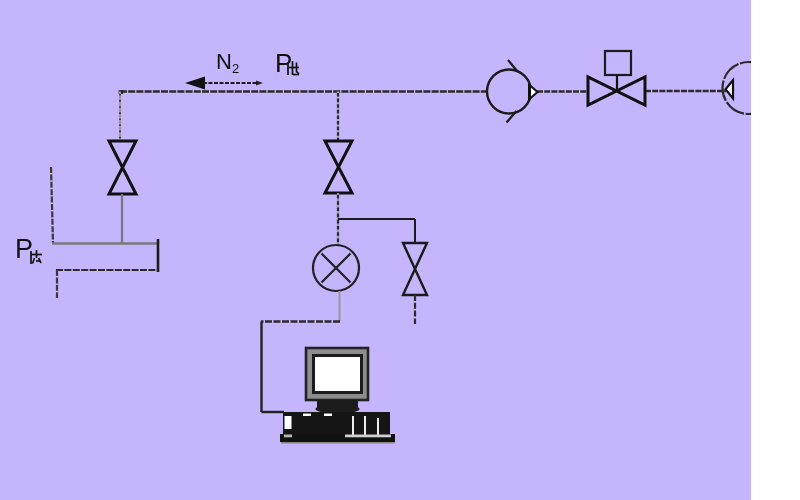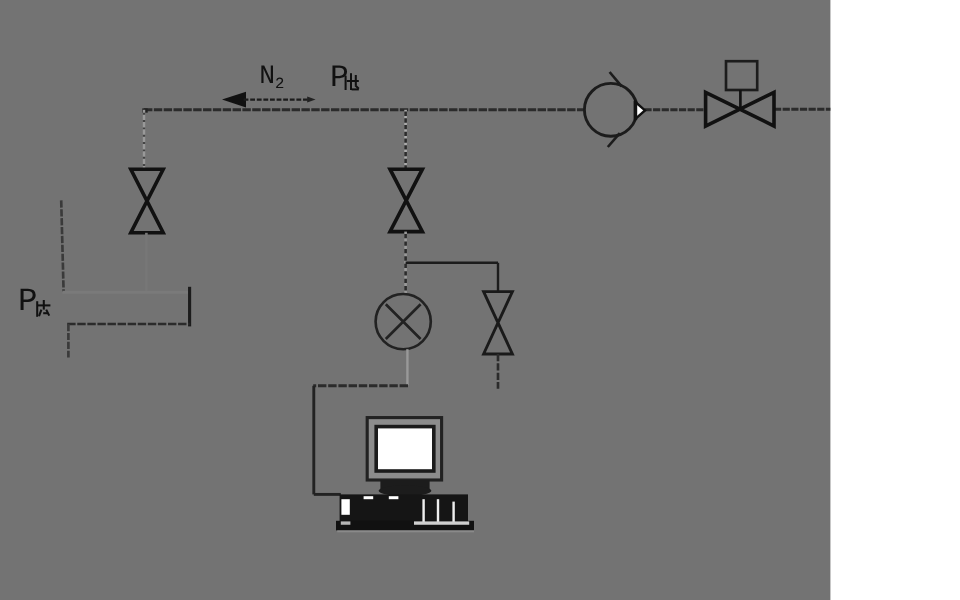--- a/index.html
+++ b/index.html
@@ -1,17 +1,17 @@
 <!DOCTYPE html>
 <html><head>
 <meta charset="utf-8">
 <style>
   html,body{margin:0;padding:0;background:#fff;}
-  #page{position:relative;width:692px;height:500px;background:#737373;overflow:hidden;
-        font-family:Liberation Mono, monospace;}
+  #page{position:relative;width:751px;height:500px;background:#c4b5fd;overflow:hidden;
+        font-family:Liberation Sans, sans-serif;}
   svg{position:absolute;left:0;top:0;}
 </style>
 </head>
 <body>
 <div id="page">
 <svg width="800" height="500" viewBox="0 0 800 500">
 
   <path d="M120,91.5 H486" stroke="#2b2b2b" stroke-width="2.4" fill="none" stroke-dasharray="7 1.2"></path>
   <path d="M537,91.5 H588" stroke="#2b2b2b" stroke-width="2.4" fill="none" stroke-dasharray="6 1.2"></path>
   <path d="M645,91 H726" stroke="#2b2b2b" stroke-width="2.4" fill="none" stroke-dasharray="6 1.2"></path>

